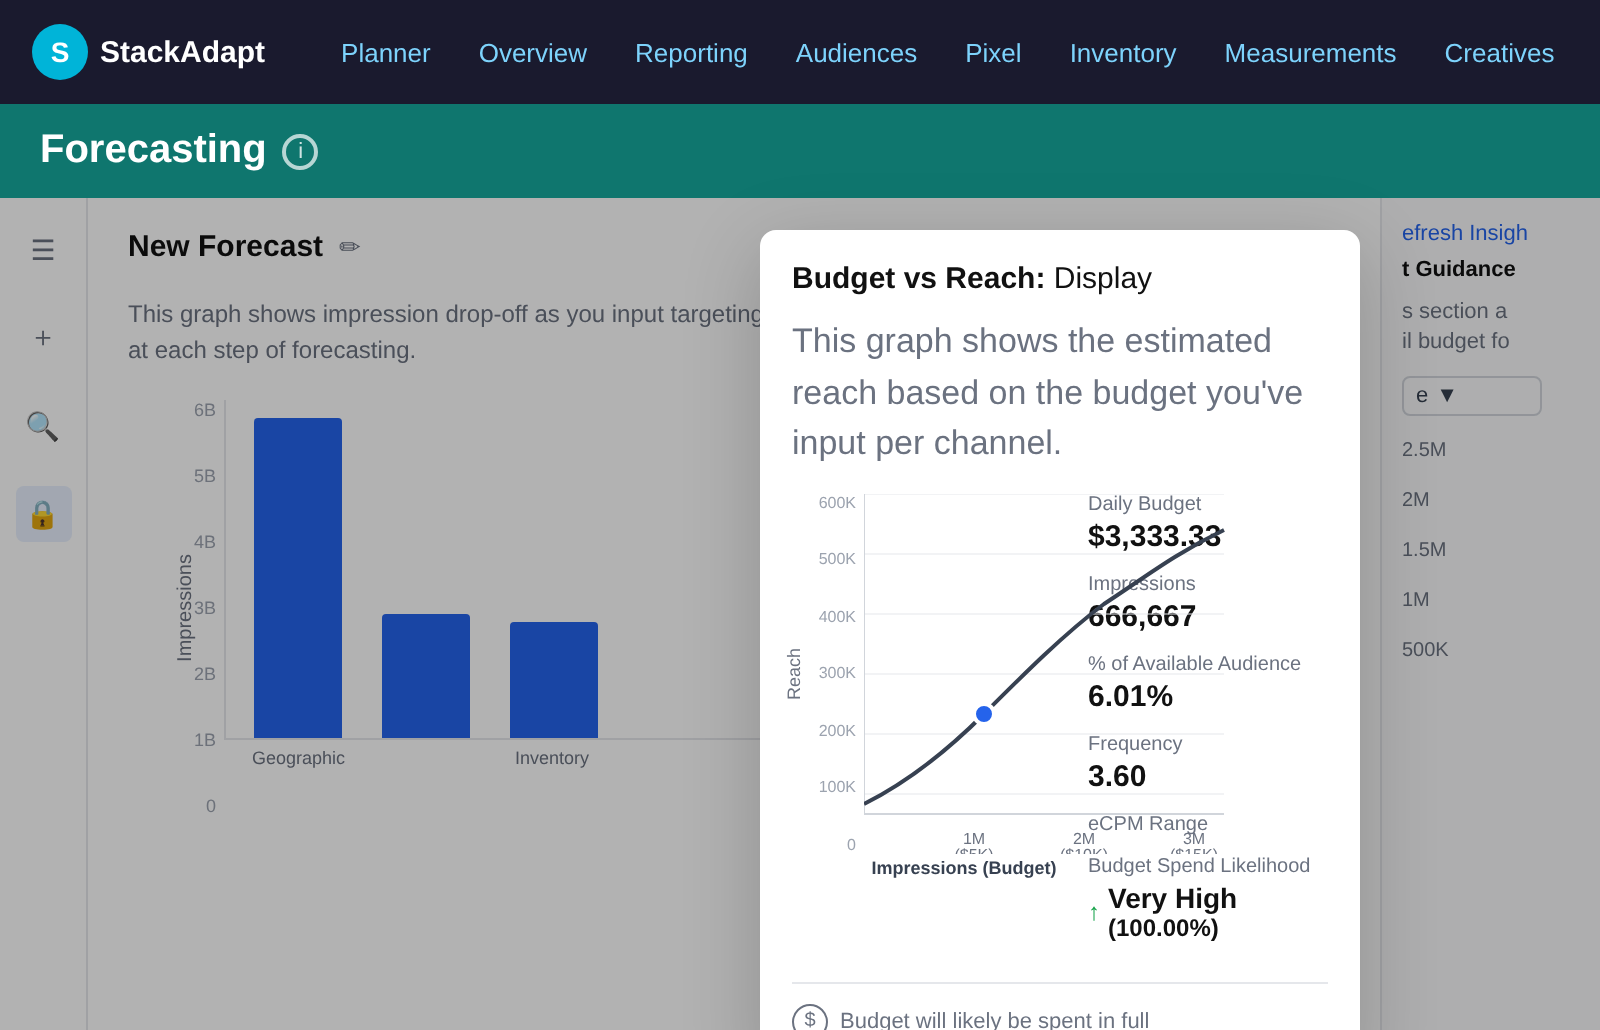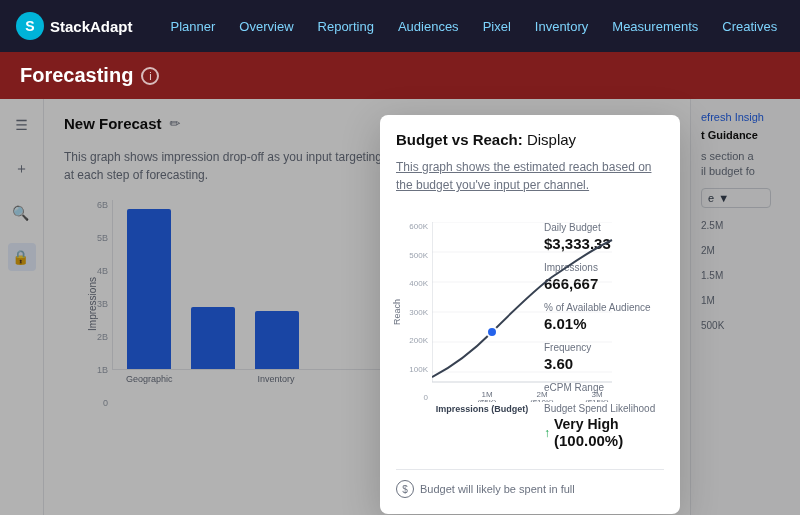--- a/index.html
+++ b/index.html
@@ -47,21 +47,21 @@
       color: #7dd3fc;
       font-size: 13px;
       padding: 6px 10px;
       border-radius: 4px;
       cursor: pointer;
       white-space: nowrap;
     }
 
     
     .page-title-bar {
-      background: #7f1d1d;
+      background: #0f766e;
       padding: 12px 20px;
       display: flex;
       align-items: center;
       gap: 8px;
     }
     .page-title {
       color: white;
       font-size: 20px;
       font-weight: 600;
     }
@@ -207,25 +207,24 @@
       padding: 16px;
       overflow: hidden;
     }
     .modal-title {
       font-size: 15px;
       font-weight: 700;
       color: #111;
       margin-bottom: 4px;
     }
     .modal-subtitle {
-      font-size: 12px;
-      color: #6b7280;
-      margin-bottom: 28px;
+      font-size: 17px;
+      color: #6b7280;
+      margin-bottom: 12px;
       line-height: 1.5;
-      text-decoration: underline;
     }
     .modal-body {
       display: flex;
       gap: 12px;
     }
     .chart-area {
       flex: 1;
       min-width: 0;
     }
     .stats-area {
@@ -481,21 +480,21 @@
         </div>
         <div class="stat-item">
           <div class="stat-label">eCPM Range</div>
         </div>
         <div class="stat-item budget-spend-section">
           <div class="stat-label">Budget Spend Likelihood</div>
           <div class="very-high-value">
             <span class="arrow-up">↑</span>
             <div>
               <div>Very High</div>
-              <div style="font-size:15px; font-weight:600;">(100.00%)</div>
+              <div style="font-size:12px; font-weight:600;">(100.00%)</div>
             </div>
           </div>
         </div>
       </div>
     </div>
 
     <div class="modal-footer">
       <div class="dollar-icon">$</div>
       <span>Budget will likely be spent in full</span>
     </div>

